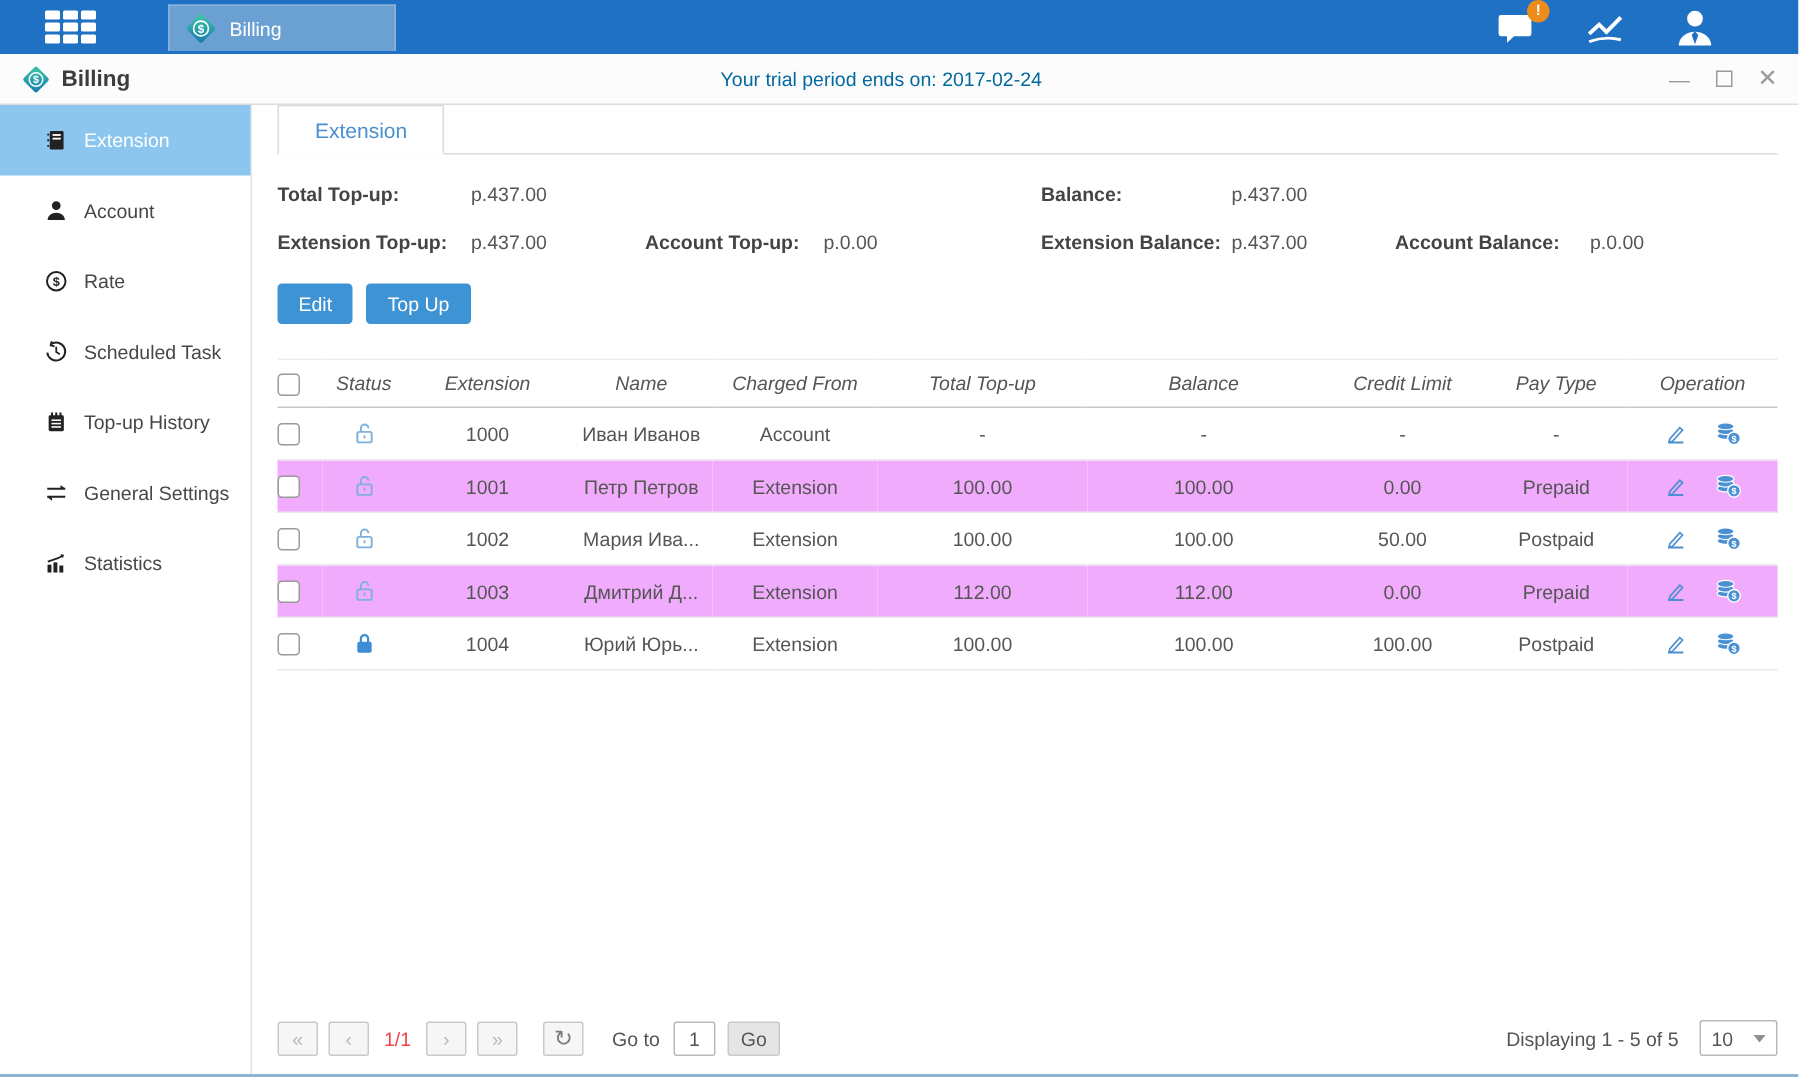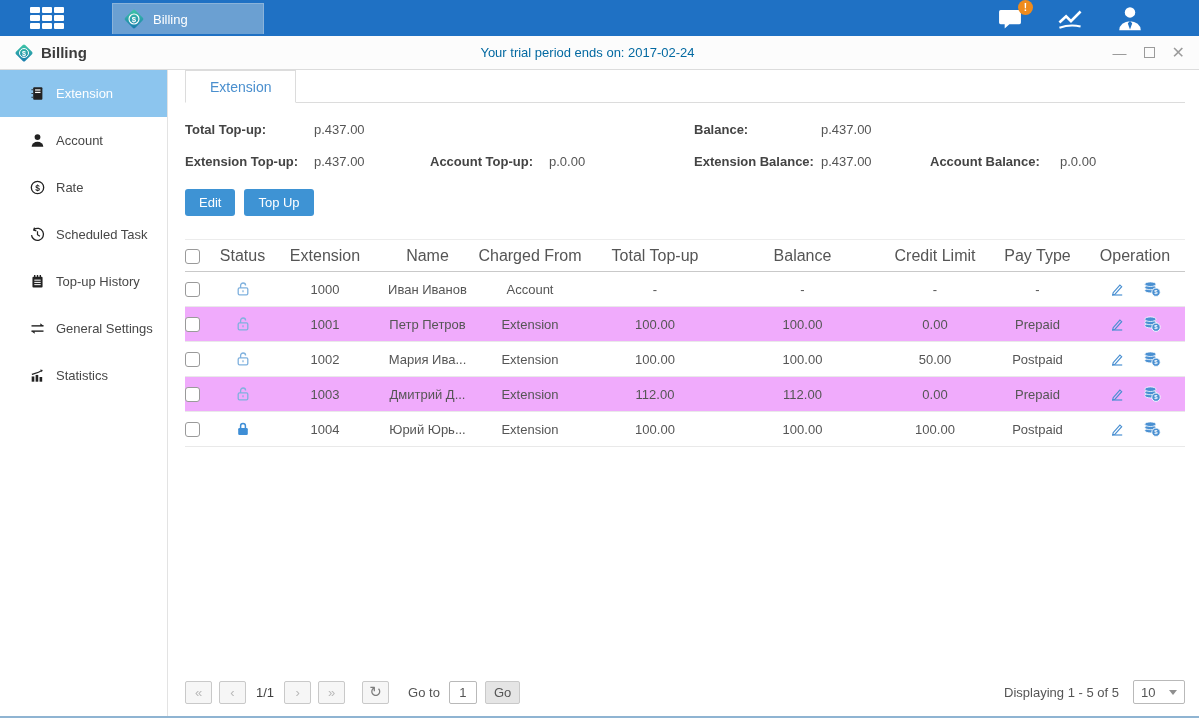--- a/index.html
+++ b/index.html
@@ -61,41 +61,41 @@
   .lw-a { width:129px; } .vw-a { width:116px; } .lw-b { width:119px; }
   .lw-c { width:127px; } .vw-c { width:109px; } .lw-d { width:130px; }
 
   
   .btn-row { display:flex; gap:9px; margin-top:3px; }
   .btn { background:#3e93d4; color:#fff; border:none; border-radius:3px; height:27px;
     padding:0 14px; font-size:13px; font-family:inherit; cursor:pointer; }
 
   
   .grid-table { width:1000px; border-collapse:collapse; table-layout:fixed; margin-top:23px; }
-  .grid-table th { height:32px; font-weight:normal; font-size:16px; color:#555;
-    border-top:1px solid #ececec; border-bottom:1px solid #c9c9c9; text-align:center; }
+  .grid-table th { height:32px; font-weight:normal; font-size:13px; color:#555;
+    border-top:1px solid #ececec; border-bottom:1px solid #c9c9c9; text-align:center;font-style:italic; }
   .grid-table td { height:35px; font-size:13px; color:#555; text-align:center;
     border-bottom:1px solid #e9e9e9; }
   .grid-table tr.alt td { background:#f0abfc; }
   .c-check { width:30px; } .c-status { width:55px; } .c-ext { width:110px; }
   .c-name { width:95px; } .c-from { width:110px; } .c-topup { width:140px; }
   .c-bal { width:155px; } .c-limit { width:110px; } .c-pay { width:95px; } .c-op { width:100px; }
   .c-check { text-align:left !important; }
   .cb { display:inline-block; width:15px; height:15px; border:1px solid #9a9a9a; border-radius:3px;
     background:#fff; cursor:pointer; vertical-align:middle; }
   .st-ic { display:inline-flex; vertical-align:middle; }
   .op-ic { display:inline-flex; vertical-align:middle; cursor:pointer; margin:0 7px; }
 
   
   .footer { margin-top:auto; display:flex; align-items:center; padding:8px 0 12px 0; }
   .pg-btn { width:27px; height:23px; background:#f6f6f6; border:1px solid #c9c9c9; border-radius:2px;
     color:#b9b9b9; font-size:13px; display:inline-flex; align-items:center; justify-content:center;
     cursor:pointer; margin-right:7px; }
   .pg-btn.refresh { color:#7d7d7d; font-size:15px; margin-left:10px; }
-  .pg-info { font-size:13px; color:#404040; margin:0 10px 0 3px; }
+  .pg-info { font-size:13px; color:#ef4444; margin:0 10px 0 3px; }
   .goto-lbl { font-size:13px; color:#555; margin:0 9px 0 12px; }
   .goto-input { width:28px; height:23px; border:1px solid #b9b9b9; border-radius:2px;
     font-size:13px; text-align:center; font-family:inherit; color:#555; margin-right:8px; }
   .go-btn { height:23px; padding:0 8px; background:#e5e5e5; border:1px solid #c9c9c9;
     border-radius:2px; font-size:13px; color:#555; font-family:inherit; cursor:pointer; }
   .displaying { margin-left:auto; font-size:13px; color:#555; }
   .page-size { display:inline-flex; align-items:center; justify-content:space-between;
     width:52px; height:24px; border:1px solid #b9b9b9; border-radius:2px; background:#fff;
     font-size:13px; color:#555; padding:0 7px; margin-left:14px; cursor:pointer; vertical-align:middle; }
   .chev-down { width:0; height:0; border-left:4px solid transparent; border-right:4px solid transparent;

